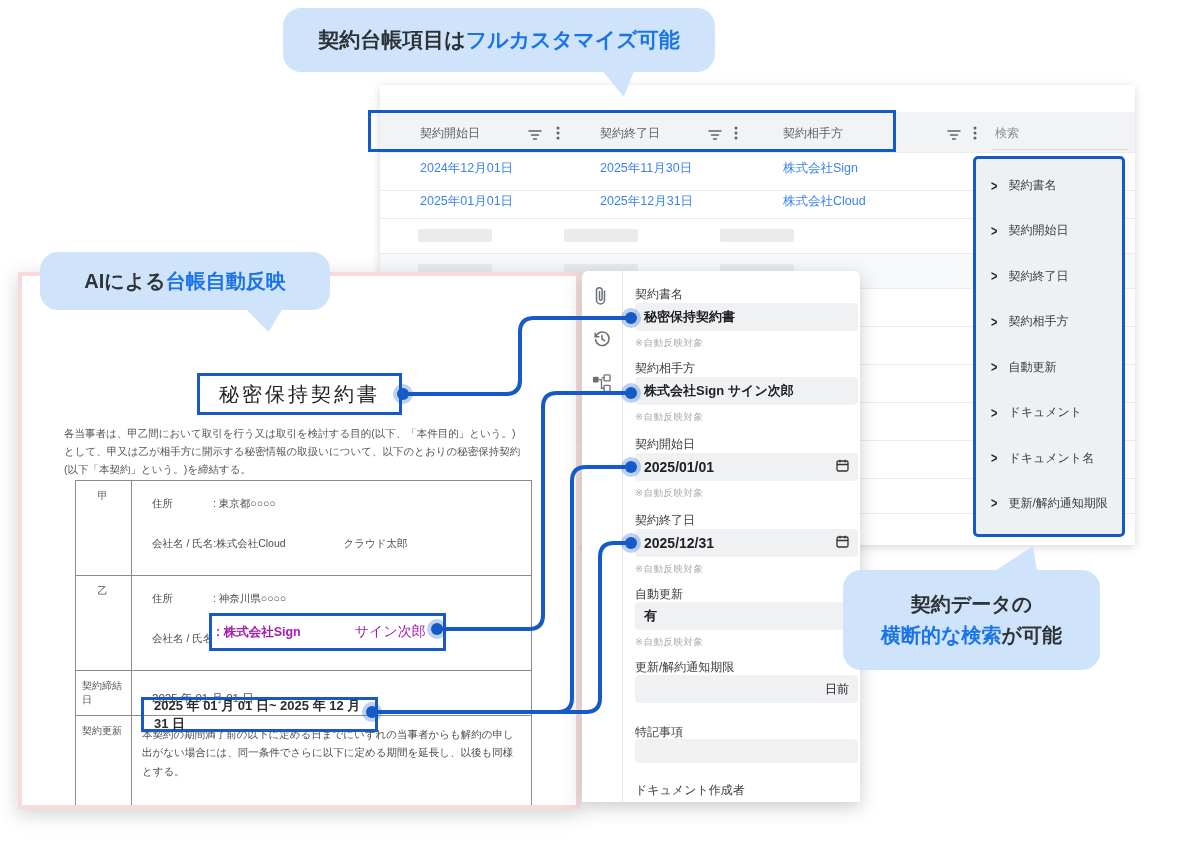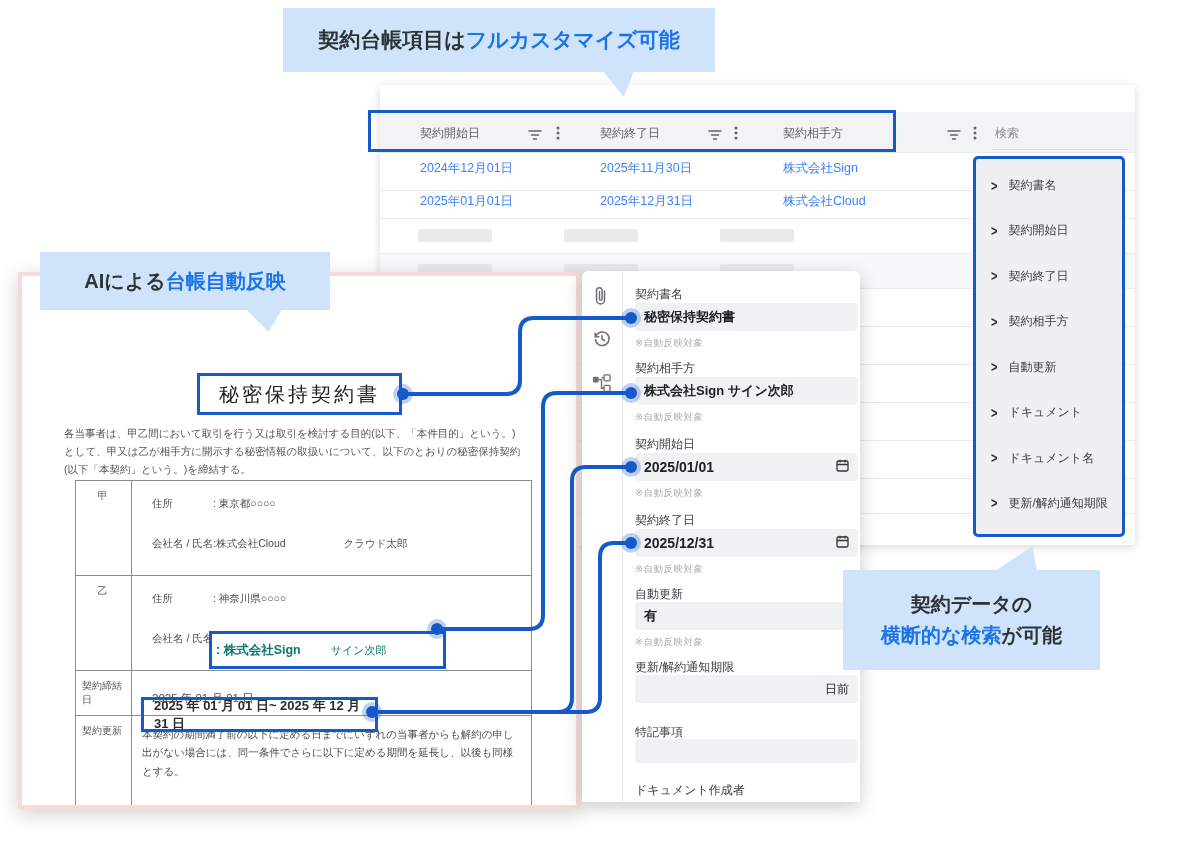--- a/index.html
+++ b/index.html
@@ -22,40 +22,40 @@
 
   
   .spanel{left:593px;top:71px;width:152px;height:381px;background:#eef0f1;border:3px solid #1659c9;
           box-sizing:border-box;border-radius:5px;z-index:4;display:flex;flex-direction:column;
           justify-content:space-between;padding:18px 0 22px 0;}
   .sitem{display:flex;align-items:center;gap:11px;padding-left:15px;font-size:12px;color:#3c4043;}
   .sitem .chev{font-weight:bold;font-size:11px;color:#27292b;transform:scaleY(1.25);}
 
   
   .callout{background:#cfe4fb;z-index:40;display:flex;align-items:center;justify-content:center;
-           font-weight:bold;color:#2e3338;}
+           font-weight:bold;color:#2e3338;border-radius:18px;}
   .blue{color:#1a73e8;}
   .tri{z-index:40;background:#cfe4fb;}
 
   
   .doc-card{left:18px;top:272px;width:562px;height:537px;background:#fff;border:4px solid #f8dada;
             box-sizing:border-box;z-index:20;box-shadow:0 5px 18px rgba(70,70,70,.25);overflow:hidden;}
   .doc-title-box{left:175px;top:97px;width:205px;height:42px;border:3px solid #1659c9;box-sizing:border-box;
                  display:flex;align-items:center;justify-content:center;font-size:20px;letter-spacing:3px;color:#222;font-weight:500;}
   .doc-intro{left:42px;top:149px;width:462px;font-size:10.5px;line-height:1.7;color:#555;}
   .dtable{left:53px;top:204px;width:457px;border:1px solid #8c8c8c;box-sizing:border-box;}
   .drow{display:flex;border-bottom:1px solid #8c8c8c;}
   .drow:last-child{border-bottom:none;}
   .dlabel{width:56px;border-right:1px solid #8c8c8c;box-sizing:border-box;padding:8px 2px 0 6px;
           font-size:10px;color:#555;flex-shrink:0;}
   .dlabel.center{text-align:center;padding-left:0;}
   .dcontent{flex:1;padding:16px 8px 8px 20px;font-size:10.5px;color:#4a4d50;box-sizing:border-box;}
   .line2{margin-top:26px;}
-  .sign-box{left:187px;top:355px;width:237px;height:38px;border:3px solid #1659c9;box-sizing:border-box;
-            display:flex;align-items:center;font-size:12.5px;color:#0f766e;background:transparent;z-index:5;}
+  .sign-box{left:187px;top:337px;width:237px;height:38px;border:3px solid #1659c9;box-sizing:border-box;
+            display:flex;align-items:center;font-size:12.5px;color:#a21caf;background:transparent;z-index:5;}
   .period-box{left:119px;top:421px;width:237px;height:35px;border:3px solid #1659c9;box-sizing:border-box;
               display:flex;align-items:center;padding-left:10px;font-size:13px;font-weight:bold;color:#2b2b2b;z-index:5;}
 
   
   .form-panel{left:582px;top:271px;width:278px;height:531px;background:#fff;z-index:30;
               box-shadow:0 5px 18px rgba(70,70,70,.28);border-radius:6px 6px 0 0;}
   .strip-div{left:40px;top:0;width:1px;height:531px;background:#e4e6e8;}
   .ficon{left:10px;width:22px;height:22px;}
   .flabel{left:53px;width:210px;font-size:12px;color:#3a3d40;white-space:nowrap;}
   .fbox{left:53px;width:223px;height:28px;background:#f0f1f3;border-radius:4px;box-sizing:border-box;
@@ -206,21 +206,21 @@
         <div class="dlabel">契約更新</div>
         <div class="dcontent" style="padding-top:9px;padding-left:10px;line-height:1.75;">
           <div>本契約の期間満了前の以下に定める日までにいずれの当事者からも解約の申し出がない場合には、同一条件でさらに以下に定める期間を延長し、以後も同様とする。</div>
 
         </div>
       </div>
     </div>
 
     <div class="abs sign-box">
       <b style="margin-left:4px;">: 株式会社Sign</b>
-      <span style="margin-left:30px;font-size:11px;">サイン次郎</span>
+      <span style="margin-left:54px;font-size:14px;">サイン次郎</span>
     </div>
     <div class="abs period-box">
       <span>2025 年 01 月 01 日~ 2025 年 12 月 31 日</span>
     </div>
   </div>
 
   <div class="abs form-panel">
     <div class="abs strip-div"></div>
     <span class="abs ficon" style="top:14px;">
       <svg width="18" height="22" viewBox="0 0 18 22">

